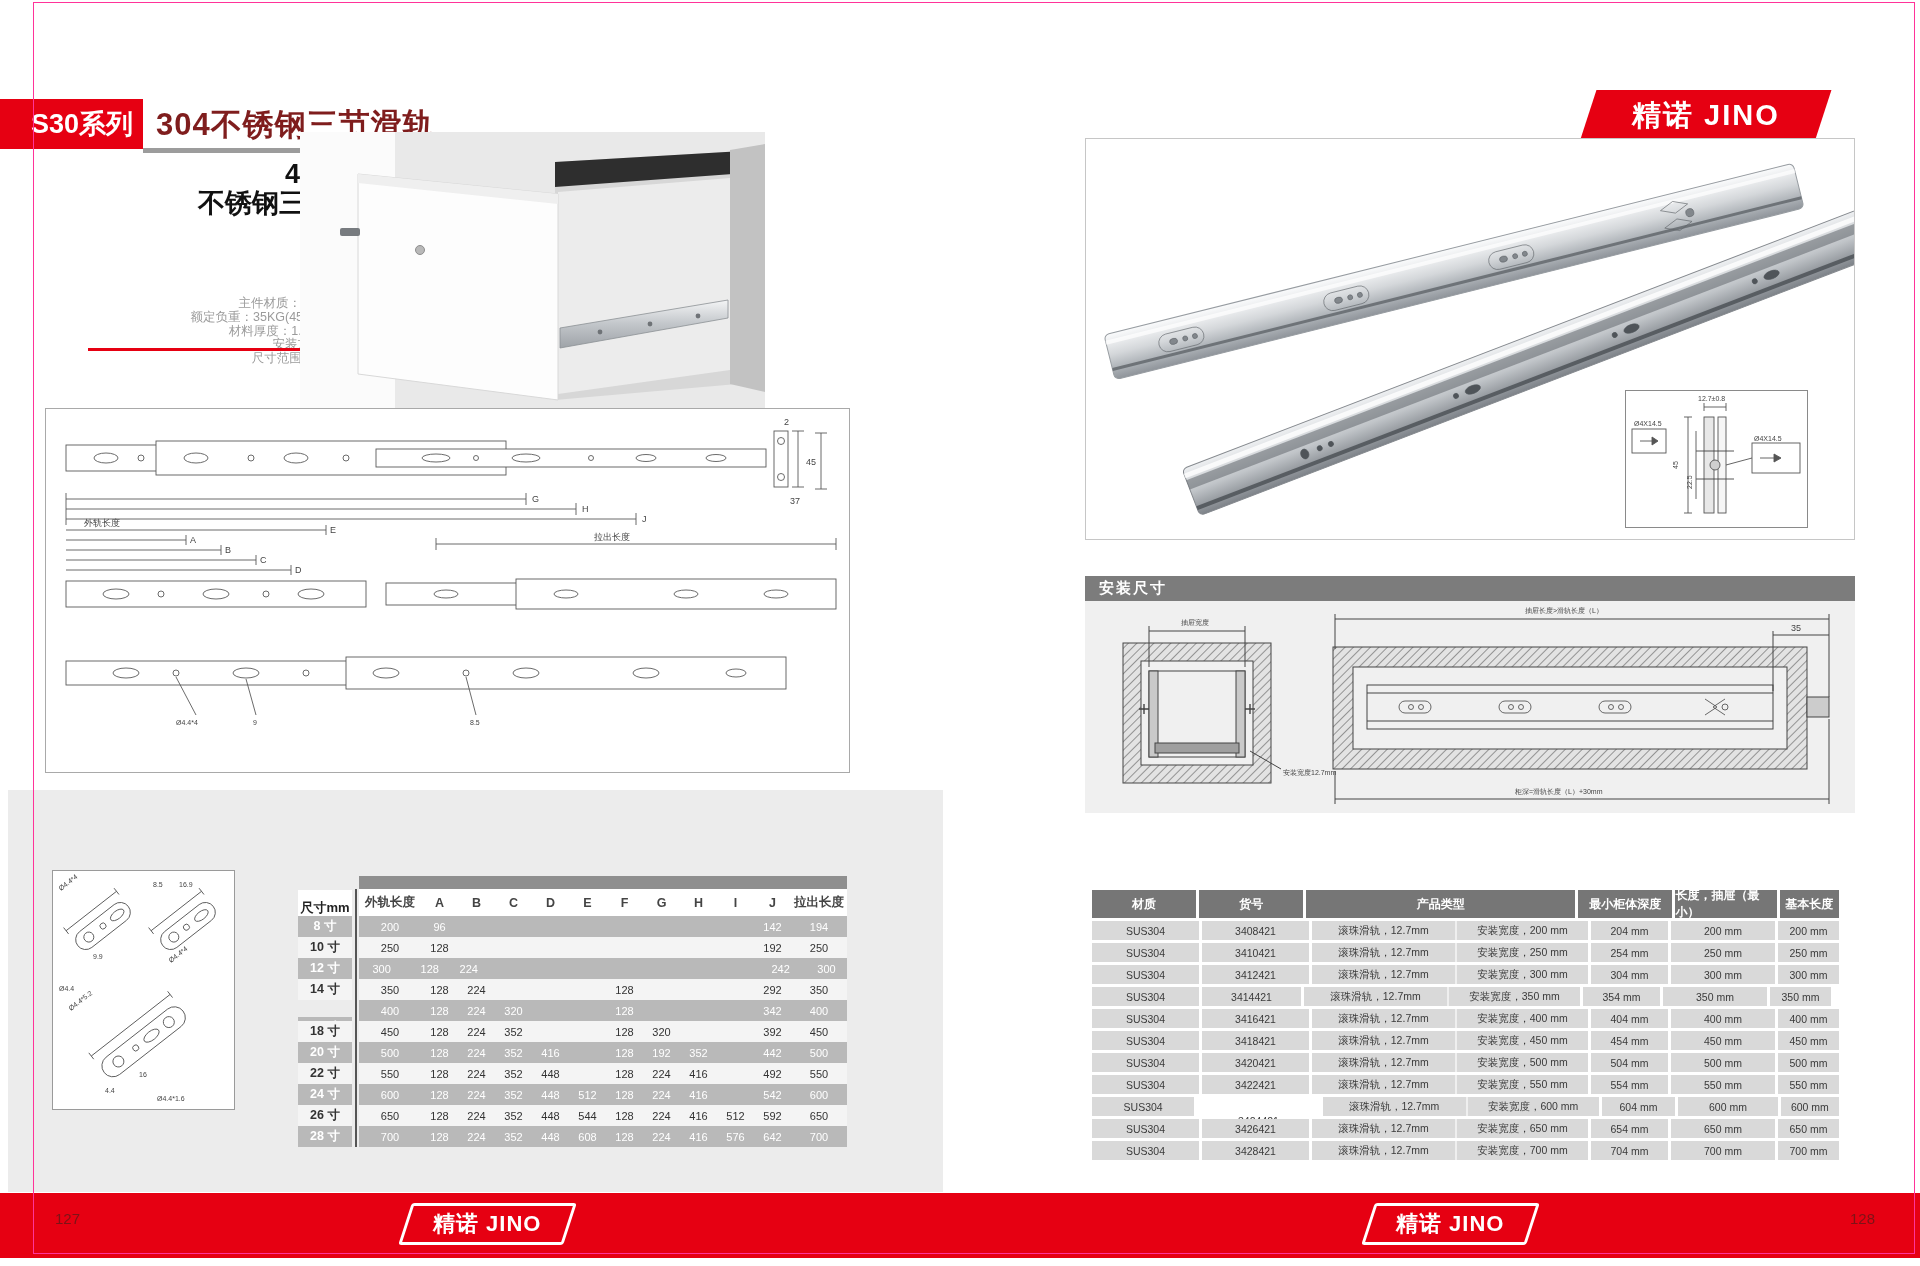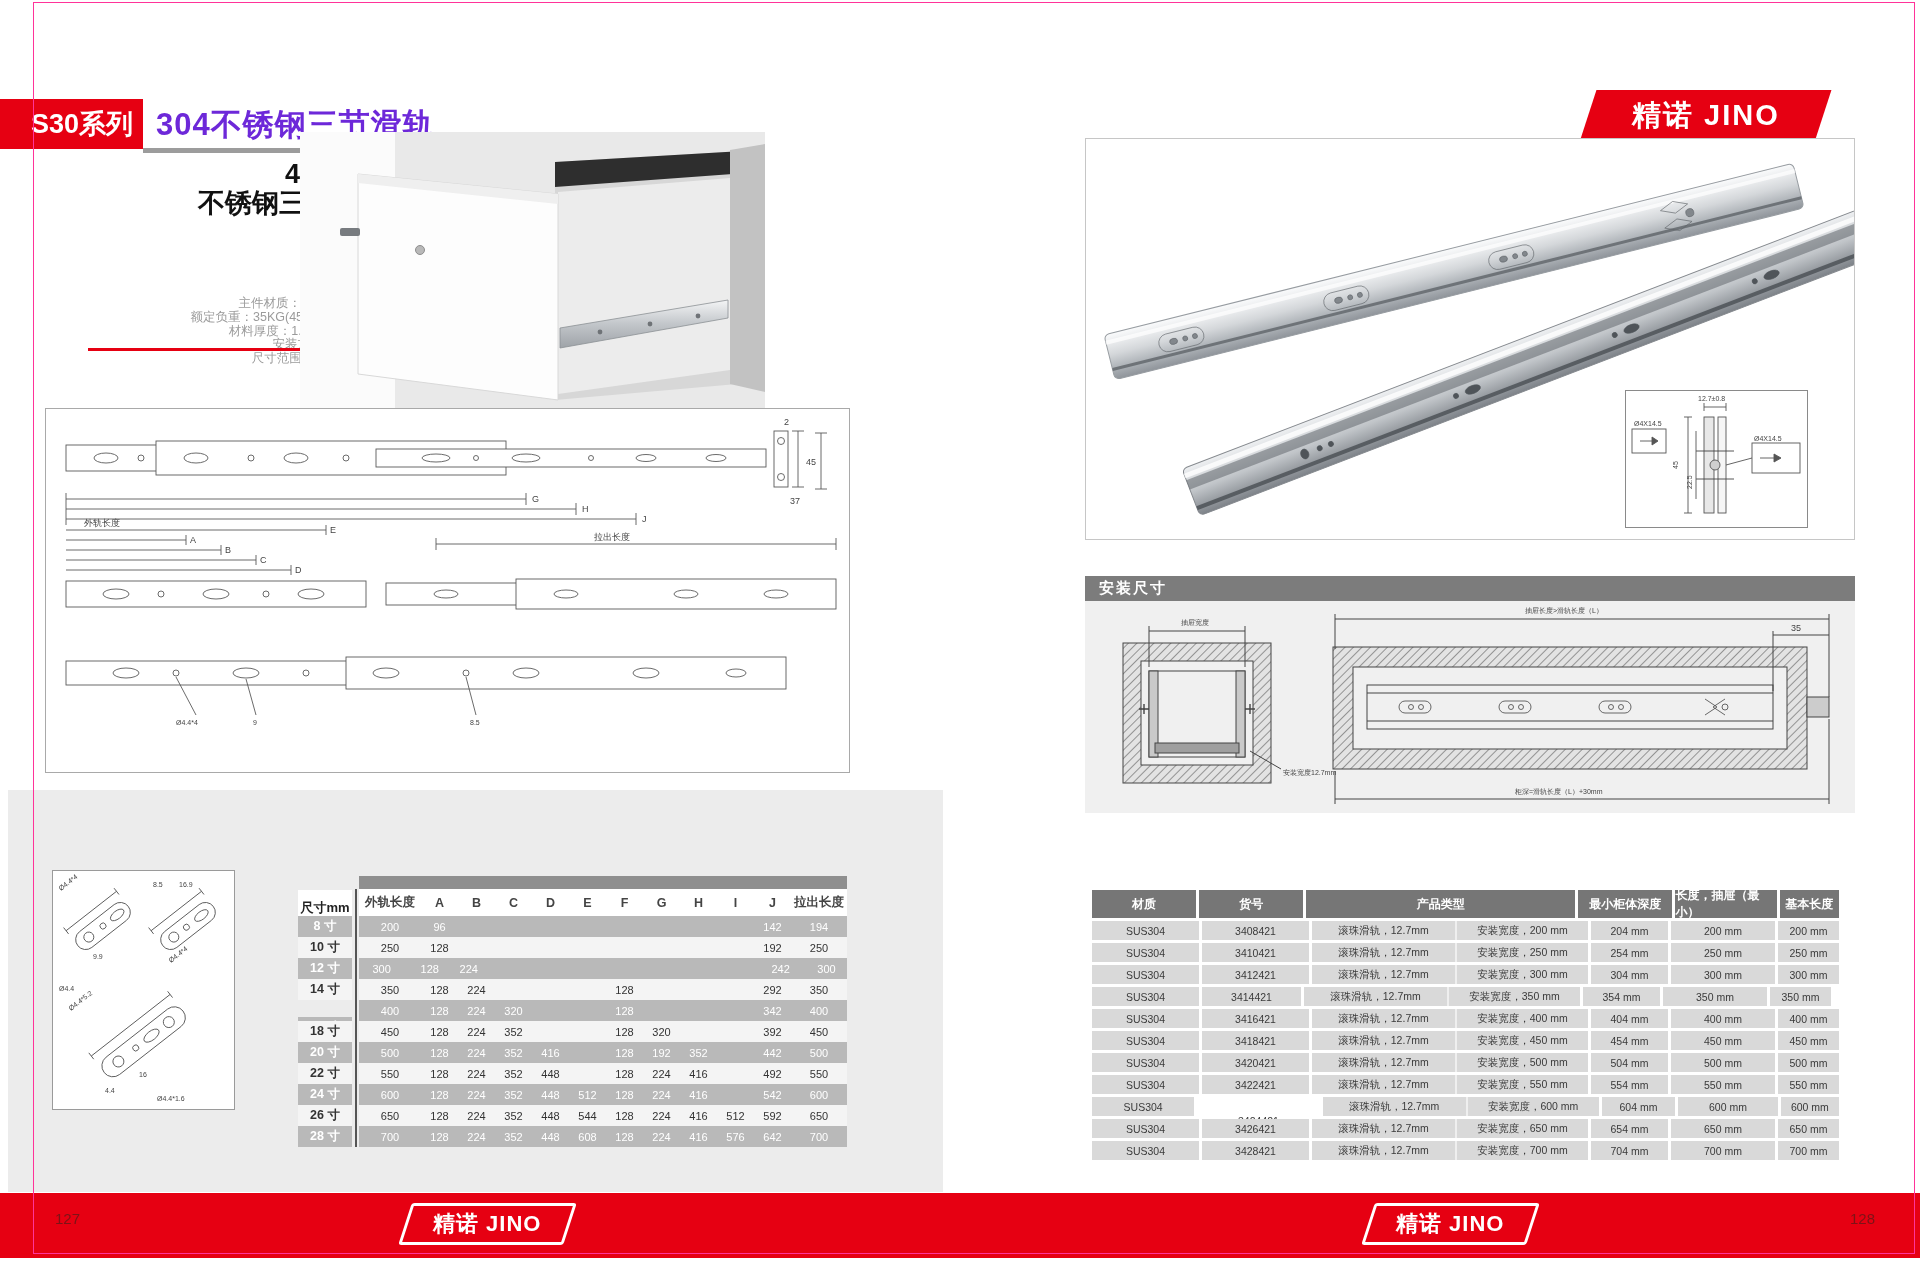--- a/index.html
+++ b/index.html
@@ -11,21 +11,21 @@
   .abs{position:absolute;}
   svg{display:block;font-family:"Liberation Sans","DejaVu Sans",sans-serif;}
   svg text{fill:#555;}
 
   
   .trim-frame{left:33px;top:2px;width:1880px;height:1250px;border:1.5px solid #ff3399;pointer-events:none;z-index:60;}
 
   
   .series-badge{left:0;top:99px;width:143px;height:50px;background:#e60012;color:#fff;
     font-size:27px;font-weight:bold;display:flex;align-items:center;justify-content:flex-end;padding-right:10px;box-sizing:border-box;}
-  .page-title{left:156px;top:104px;width:420px;height:44px;color:#6d28d9;font-size:31px;font-weight:600;letter-spacing:1px;}
+  .page-title{left:156px;top:104px;width:420px;height:44px;color:#7f1d1d;font-size:31px;font-weight:600;letter-spacing:1px;}
   .title-underline{left:143px;top:148px;width:250px;height:5px;background:#9c9c9c;}
   .subtitle{left:60px;top:160px;width:300px;text-align:right;color:#111;font-weight:bold;font-size:27px;line-height:29px;}
   .specs{left:60px;top:297px;width:325px;text-align:right;color:#9b9b9b;font-size:12.5px;line-height:13.8px;}
   .spec-redline{left:88px;top:348px;width:297px;height:2.5px;background:#e60012;}
 
   
   .logo-solid{left:1588px;top:90px;width:235px;height:52px;background:#e60012;transform:skewX(-18deg);
     display:flex;align-items:center;justify-content:center;}
   .logo-solid span{transform:skewX(18deg);color:#fff;font-weight:bold;font-size:29px;letter-spacing:2px;}
   .footer-bar{left:0;top:1193px;width:1920px;height:65px;background:#e60012;}

